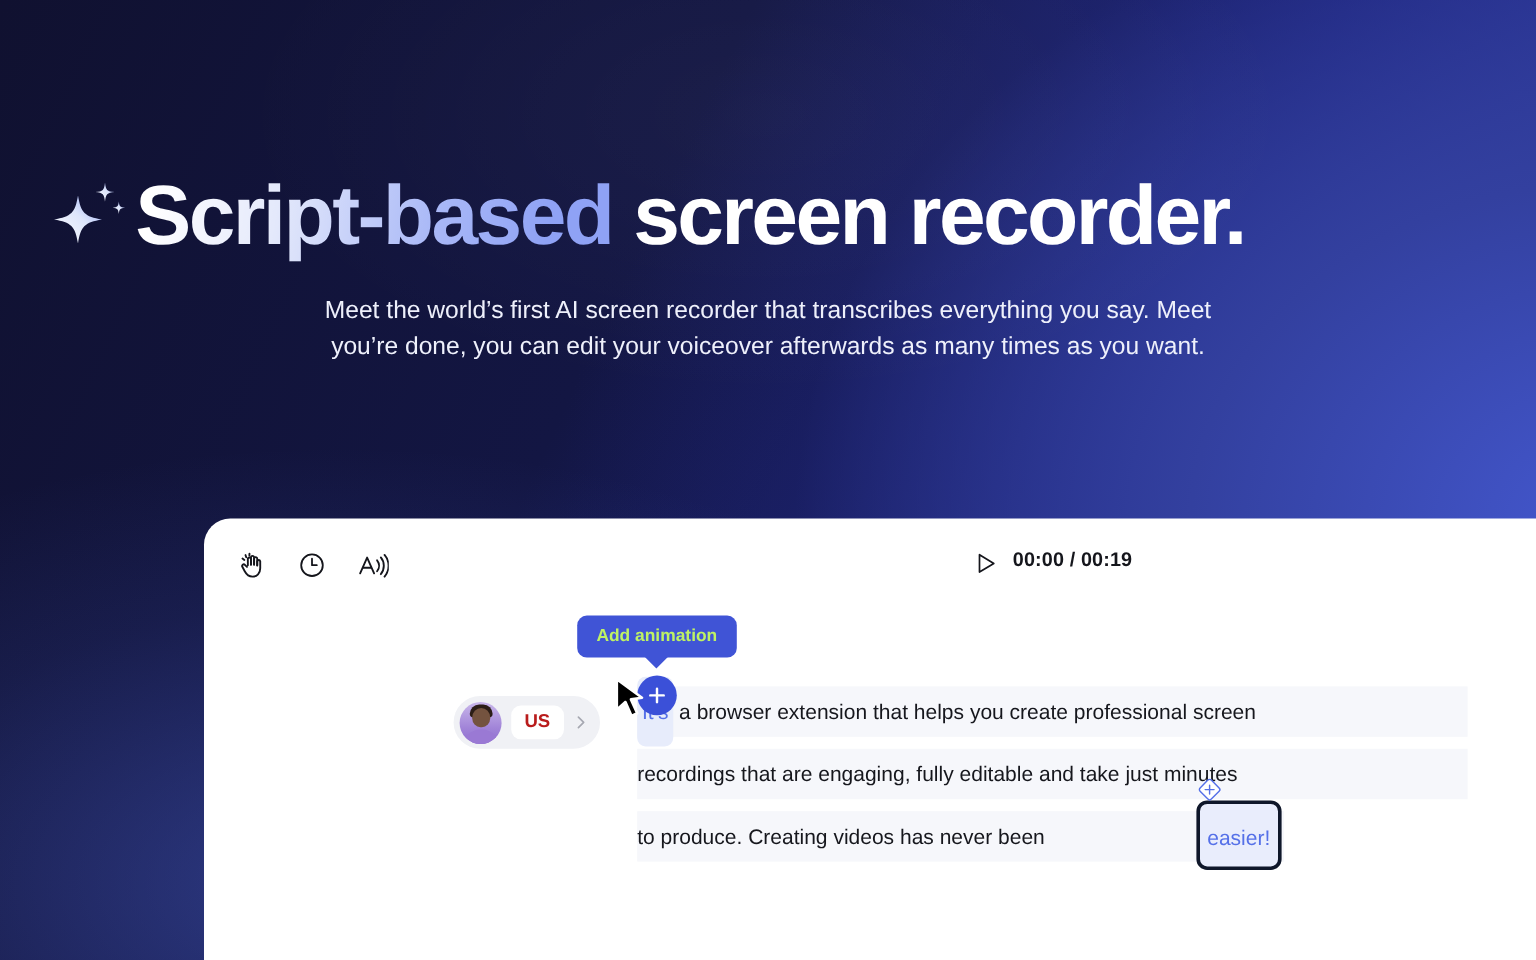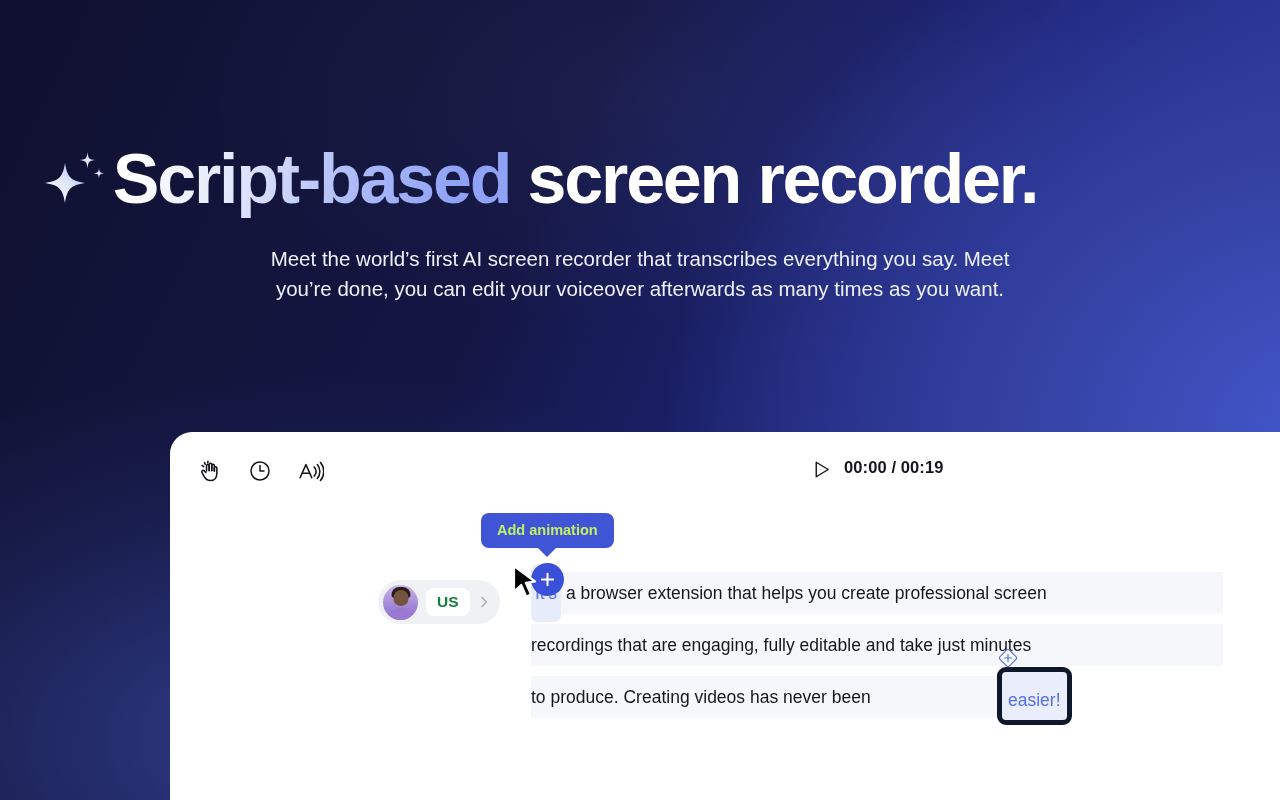--- a/index.html
+++ b/index.html
@@ -118,21 +118,21 @@
     width:19px; height:11px; border-radius:10px 10px 4px 4px;
     background:#2b1d16;
   }
   .avatar .body {
     position:absolute; left:50%; bottom:-4px; transform:translateX(-50%);
     width:30px; height:16px; border-radius:14px 14px 0 0;
     background:#9a79d4;
   }
   .lang-pill {
     background:#ffffff; border-radius:8px;
-    padding:6px 11px; font-size:15.5px; font-weight:700; color:#15803d;
+    padding:6px 11px; font-size:15.5px; font-weight:700; color:#b91c1c;
     line-height:1;
   }
   .chev { width:12px; height:12px; opacity:.55; }
 
   
   #transcript {
     position:absolute; left:361px; top:140px;
     width:692px;
     font-size:17.5px; color:#16171d;
   }
@@ -156,21 +156,21 @@
     padding:0 4px;
     position:relative; z-index:5;
     display:inline-block;
     height:58px; line-height:58px;
     margin-top:-8px; vertical-align:top;
   }
   .hl-last {
     position:absolute; left:466px; top:-9px;
     color:#5570e8;
     background:#e9edfc;
-    border:5px solid #0f172a;
+    border:3px solid #0f172a;
     border-radius:9px;
     padding:0 6px;
     height:58px; line-height:56px;
     z-index:5;
   }
   #diamond-plus { position:absolute; left:466px; top:-29px; width:22px; height:22px; z-index:6; }
 
   .sp { display:inline-block; }
 </style>
 </head>

